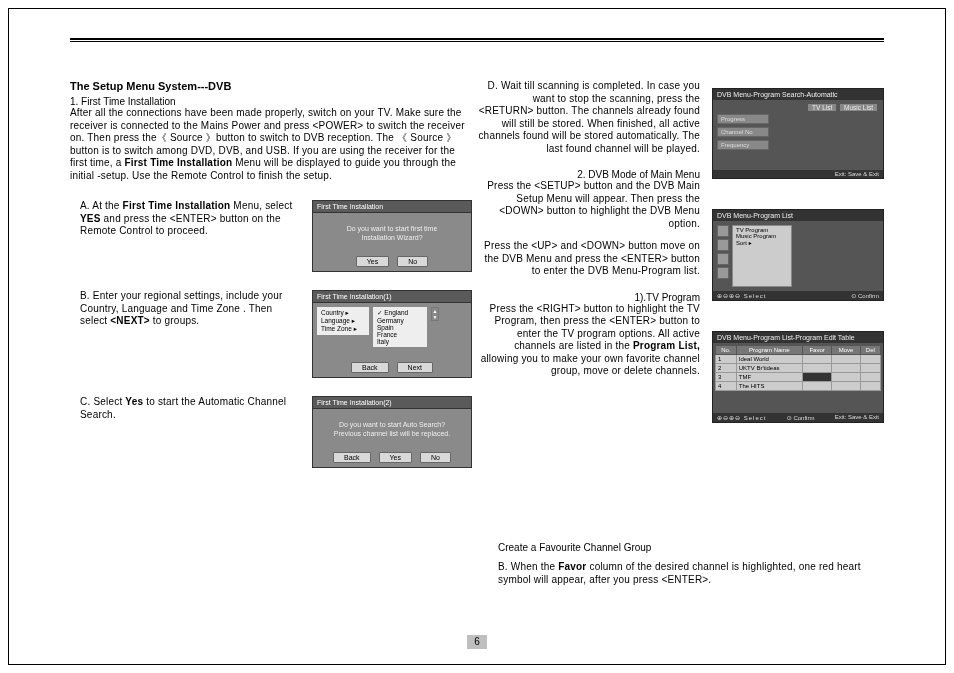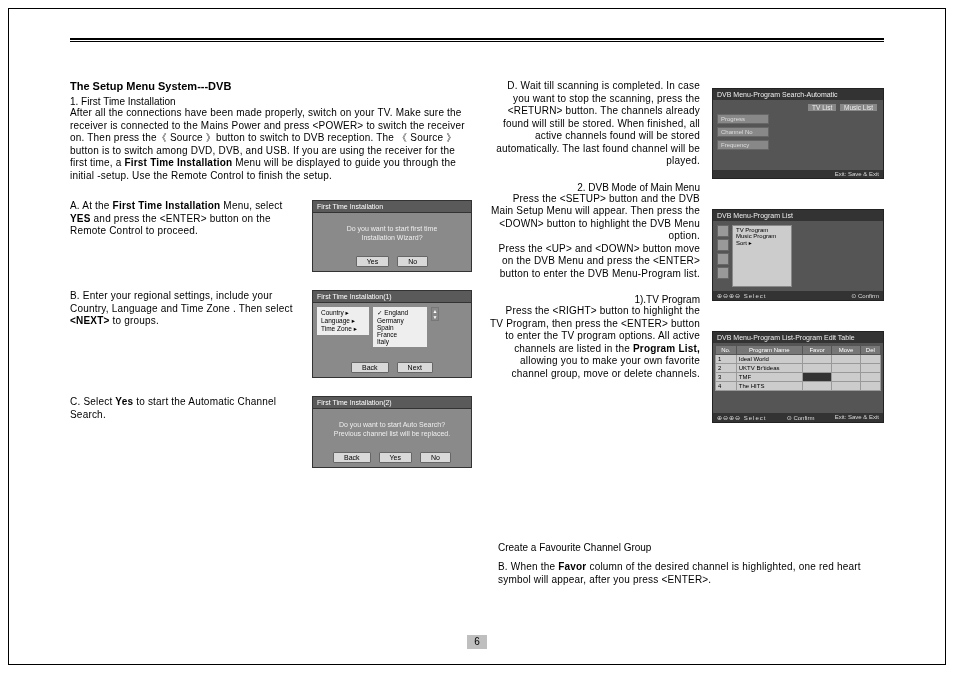--- a/index.html
+++ b/index.html
@@ -21,32 +21,32 @@
     position: absolute;
     left: 70px; right: 70px; top: 38px;
     border-top: 2px double #000;
     height: 4px;
     border-bottom: 1px solid #000;
   }
   .cols {
     position: absolute;
     top: 80px; left: 70px; right: 70px; bottom: 40px;
     display: flex;
-    gap: 18px;
+    gap: 6px;
   }
   .col-l { flex: 0 0 402px; }
   .col-r { flex: 1; display: flex; gap: 12px; }
   .col-r-text { flex: 1; text-align: right; }
   .col-r-img { flex: 0 0 172px; display: flex; flex-direction: column; gap: 30px; margin-top: 8px; }
   h1 { font-size: 11px; font-weight: bold; margin-bottom: 4px; }
   h2 { font-size: 10px; font-weight: normal; margin-top: 2px; }
   p { line-height: 1.25; letter-spacing: 0.2px; }
   .bold { font-weight: bold; }
   .row { display: flex; gap: 10px; margin-top: 18px; }
-  .row-text { flex: 1; }
+  .row-text { flex: 1; margin-left: 10px; }
   .row-img { flex: 0 0 160px; }
   .dlg {
     width: 160px;
     background: #8a8a8a;
     border: 1px solid #333;
     font-size: 7px;
     color: #fff;
   }
   .dlg-title {
     background: #5a5a5a;
@@ -221,21 +221,21 @@
       </div>
     </div>
   </div>
 
   <div class="col-r">
     <div class="col-r-text">
       <p>D. Wait till scanning is completed. In case you want to stop the scanning, press the &lt;RETURN&gt; button. The channels already found will still be stored. When finished, all active channels found will be stored automatically. The last found channel will be played.</p>
 
       <h2 class="section-gap">2. DVB Mode of Main Menu</h2>
       <p>Press the &lt;SETUP&gt; button and the DVB Main Setup Menu will appear. Then press the &lt;DOWN&gt; button to highlight the DVB Menu option.</p>
-      <p style="">Press the &lt;UP&gt; and &lt;DOWN&gt; button move on the DVB Menu and press the &lt;ENTER&gt; button to enter the DVB Menu-Program list.</p>
+      <p style="margin-top:10px">Press the &lt;UP&gt; and &lt;DOWN&gt; button move on the DVB Menu and press the &lt;ENTER&gt; button to enter the DVB Menu-Program list.</p>
 
       <h2 class="section-gap">1).TV Program</h2>
       <p>
         <span>Press the &lt;RIGHT&gt; button to highlight the TV Program, then press the &lt;ENTER&gt; button to enter the TV program options. All active channels are listed in the </span>
         <span class="bold">Program List,</span>
         <span> allowing you to make your own favorite channel group, move or delete channels.</span>
       </p>
     </div>
 
     <div class="col-r-img">

